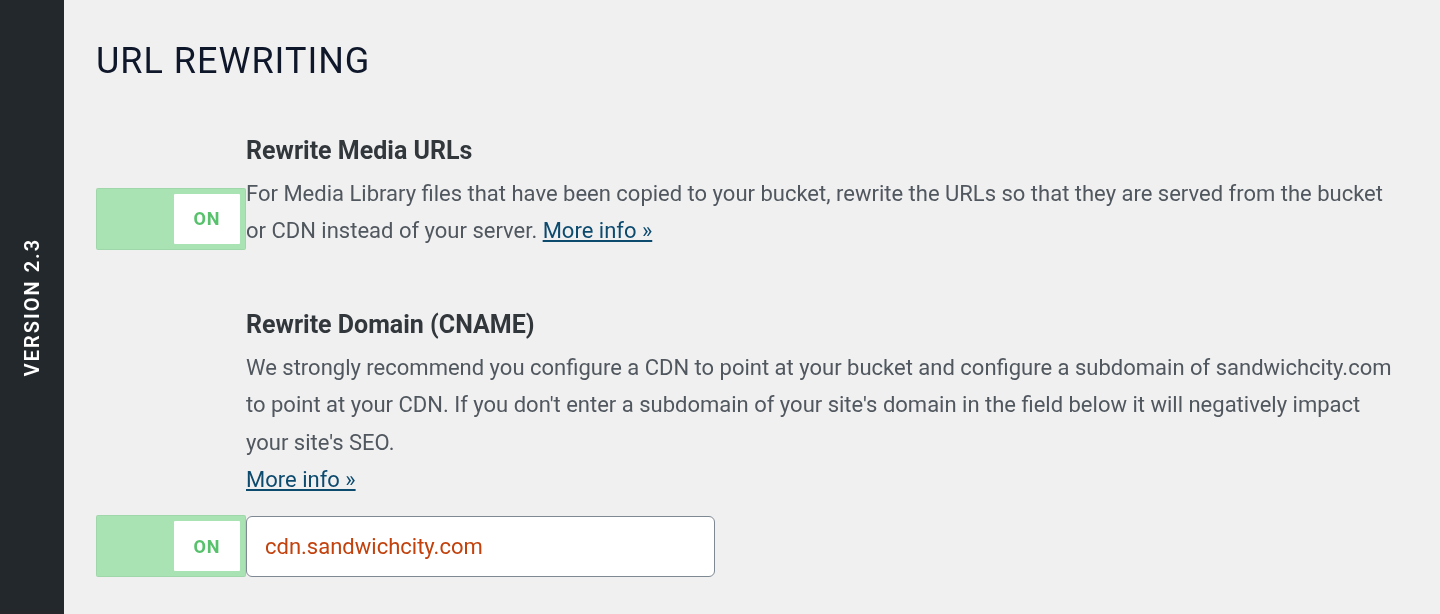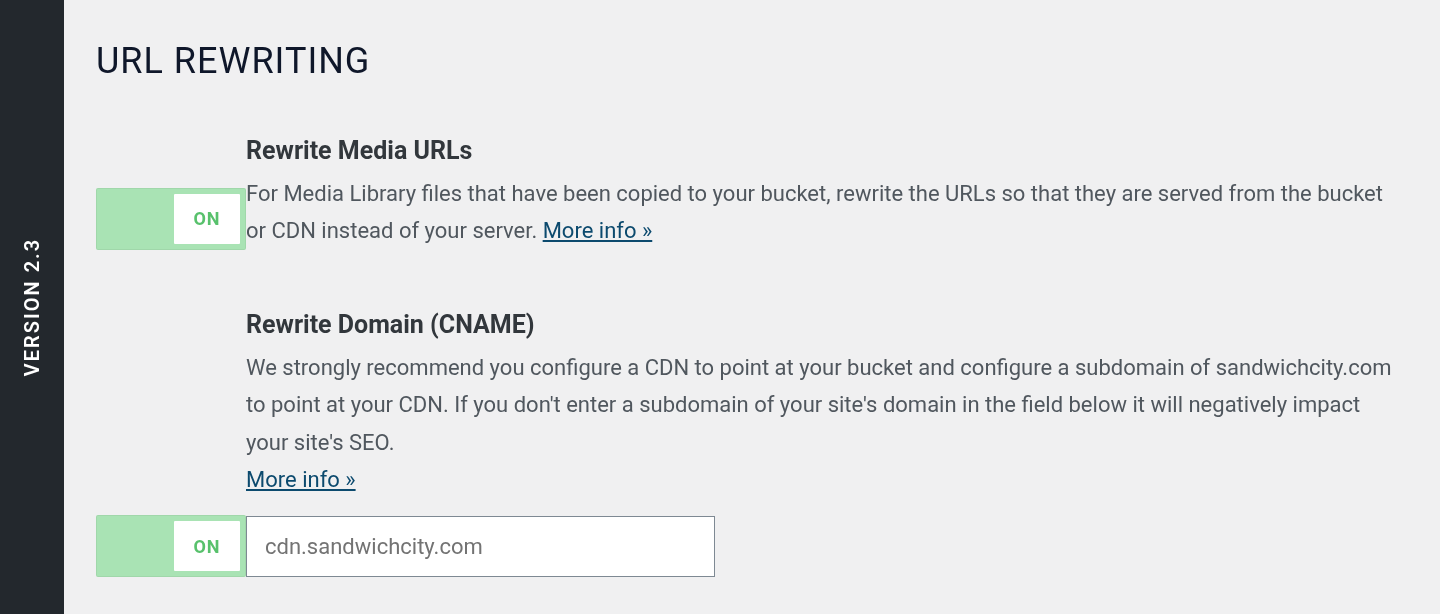--- a/index.html
+++ b/index.html
@@ -94,25 +94,25 @@
     .more-info {
       text-decoration: underline;
       color: #0c4a6e;
       cursor: pointer;
     }
     .domain-input {
       margin-top: 18px;
       width: 469px;
       height: 61px;
       border: 1px solid #7e8993;
-      border-radius: 0;
+      border-radius: 6px;
       background: #ffffff;
       padding: 16px 18px;
       font-size: 22px;
-      color: #737373;
+      color: #c2410c;
       font-family: inherit;
     }
   </style>
 </head>
 <body>
 
 <div class="sidebar">
   <div class="version-text">VERSION 2.3</div>
 </div>
 

